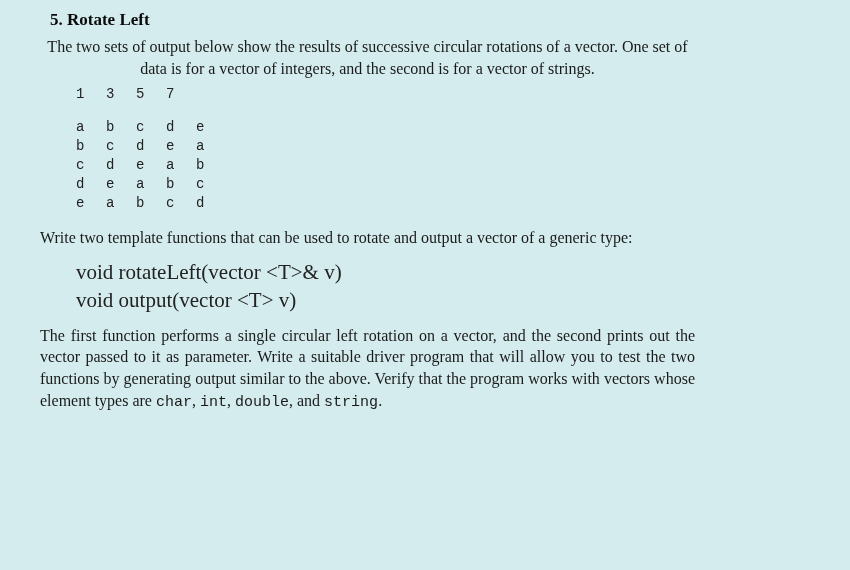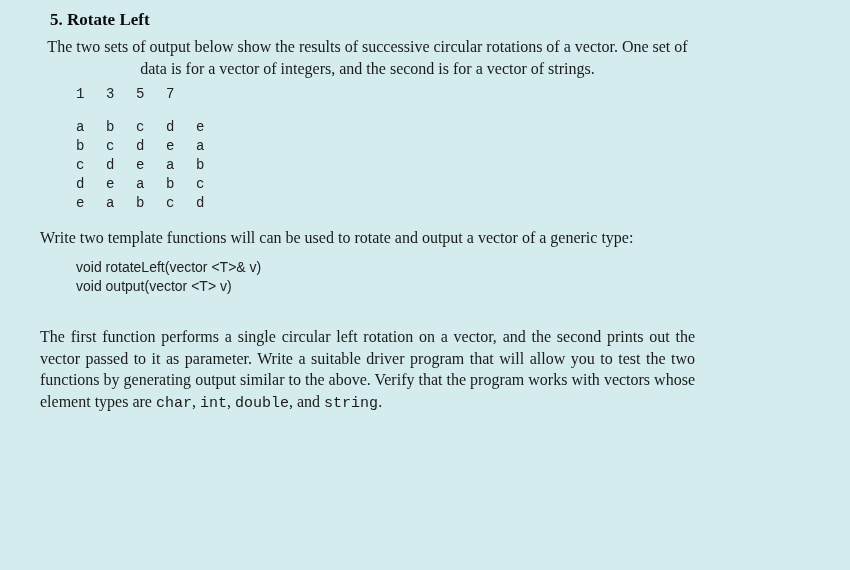--- a/index.html
+++ b/index.html
@@ -33,59 +33,59 @@
   .intro {
     text-align: center;
     margin-bottom: 6px;
   }
   .mid {
     text-align: justify;
     margin: 14px 0 10px 0;
   }
   .closing {
     text-align: justify;
-    margin-top: 30px;
+    margin-top: 10px;
   }
   .mono-inline {
     font-family: "Courier New", Courier, monospace;
     font-size: 15px;
   }
   .output-block {
     font-family: "Courier New", Courier, monospace;
     font-size: 14px;
     line-height: 1.35;
     margin: 0 0 14px 36px;
     white-space: pre;
   }
   .output-block .row span {
     display: inline-block;
     width: 30px;
     text-align: left;
   }
   .code-block {
-    font-family: Liberation Sans, sans-serif;
-    font-size: 14px;
+    font-family: Liberation Serif, serif;
+    font-size: 21px;
     line-height: 1.35;
     margin: 6px 0 6px 36px;
     white-space: pre;
   }
 </style>
 </head>
 <body>
 
 <div class="page">
 
   <h3 class="problem-heading">5. Rotate Left</h3>
 
   <p class="intro">The two sets of output below show the results of successive circular rotations of a vector. One set of data is for a vector of integers, and the second is for a vector of strings.</p>
 
   <div class="output-block"><div class="row"><span>1</span><span>3</span><span>5</span><span>7</span></div></div>
 
   <div class="output-block"><div class="row"><span>a</span><span>b</span><span>c</span><span>d</span><span>e</span></div><div class="row"><span>b</span><span>c</span><span>d</span><span>e</span><span>a</span></div><div class="row"><span>c</span><span>d</span><span>e</span><span>a</span><span>b</span></div><div class="row"><span>d</span><span>e</span><span>a</span><span>b</span><span>c</span></div><div class="row"><span>e</span><span>a</span><span>b</span><span>c</span><span>d</span></div></div>
 
-  <p class="mid">Write two template functions will can be used to rotate and output a vector of a generic type:</p>
+  <p class="mid">Write two template functions that can be used to rotate and output a vector of a generic type:</p>
 
   <div class="code-block"><span>void rotateLeft(vector &lt;T&gt;&amp; v)</span>
 <span>void output(vector &lt;T&gt; v)</span></div>
 
   <p class="closing"><span>The first function performs a single circular left rotation on a vector, and the second prints out the vector passed to it as parameter. Write a suitable driver program that will allow you to test the two functions by generating output similar to the above. Verify that the program works with vectors whose element types are </span><span class="mono-inline">char</span><span>, </span><span class="mono-inline">int</span><span>, </span><span class="mono-inline">double</span><span>, and </span><span class="mono-inline">string</span><span>.</span></p>
 
 </div>
 
 </body></html>

